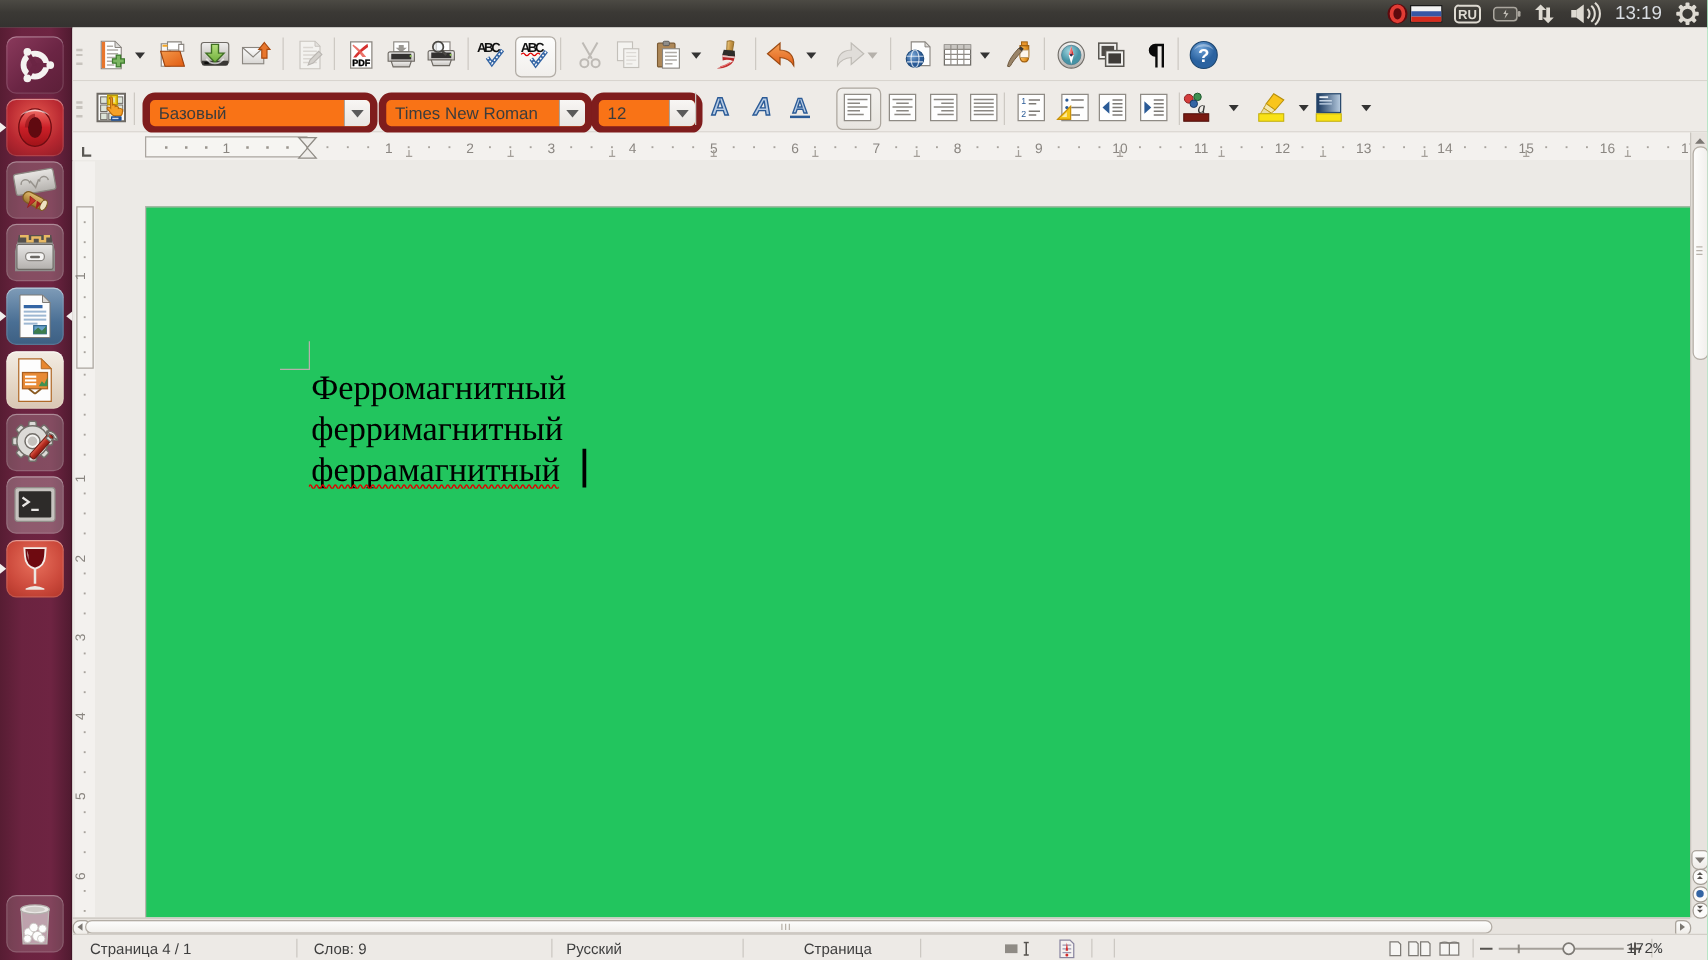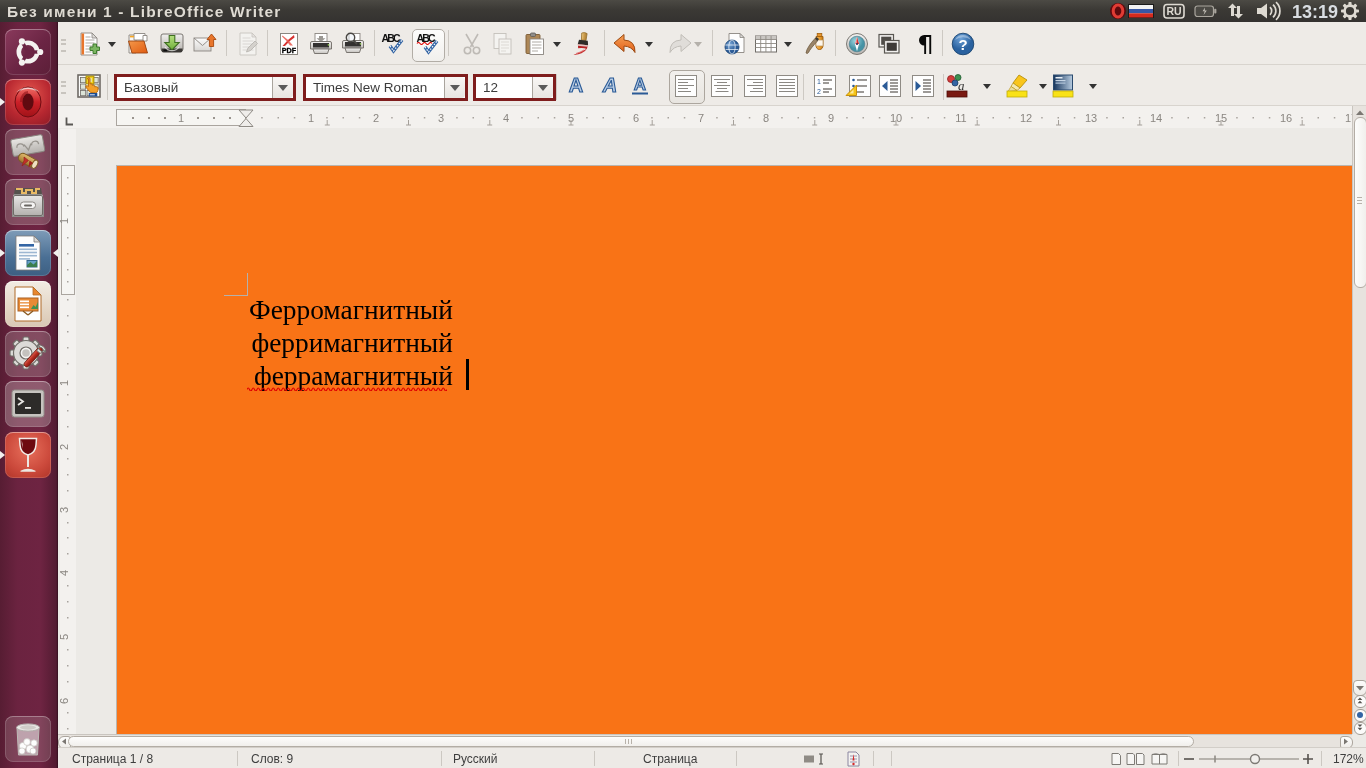--- a/index.html
+++ b/index.html
@@ -15,45 +15,44 @@
 .arrR{position:absolute;left:53px;width:0;height:0;border-top:4px solid transparent;border-bottom:4px solid transparent;border-right:5px solid #f2f0ee;}
 
 #win{position:absolute;left:58px;top:22px;width:1308px;height:746px;background:#eceae6;}
 #tb1{position:absolute;left:0;top:0;width:1308px;height:42px;background:#eeebe7;border-bottom:1px solid #d8d4ce;}
 #tb2{position:absolute;left:0;top:43px;width:1308px;height:40px;background:#eeebe7;border-bottom:1px solid #d8d4ce;}
 .grip{position:absolute;left:3px;width:5px;height:9px;border-top:2px solid #c8c4be;border-bottom:2px solid #c8c4be;background:linear-gradient(#eeebe7 0 2px,#c8c4be 2px 4px,#eeebe7 4px);}
 .sep{position:absolute;width:1px;height:26px;background:#cdc9c3;}
 .ic{position:absolute;}
 .darr{position:absolute;width:0;height:0;border-left:4px solid transparent;border-right:4px solid transparent;border-top:5px solid #333;}
 .darr.dis{border-top-color:#b5b1ab;}
-.combo{position:absolute;height:21px;background:#ffffff;border:3px solid #7f1d1d;border-radius:0;}
+.combo{position:absolute;height:21px;background:#f97316;border:6px solid #7f1d1d;border-radius:10px;}
 .combo .txt{position:absolute;left:7px;top:3px;font-size:13.5px;color:#3c3c3c;white-space:nowrap;}
 .combo .btn{position:absolute;right:0;top:0;bottom:0;width:20px;border-left:1px solid #a9a49d;border-radius:0 4px 4px 0;background:linear-gradient(#f8f6f4,#e8e5e1);}
 .combo .btn:after{content:"";position:absolute;left:5px;top:8px;width:0;height:0;border-left:5px solid transparent;border-right:5px solid transparent;border-top:6px solid #5a5a5a;}
 
 #hruler{position:absolute;left:0;top:84px;width:1308px;height:22px;background:#f3f1ee;}
 #docarea{position:absolute;left:0;top:107px;width:1294px;height:605px;background:#eceae6;overflow:hidden;}
-#page{position:absolute;left:58px;top:36px;width:1236px;height:600px;background:#f97316;border:1px solid #b9b5af;border-right:none;text-align:right;}
+#page{position:absolute;left:58px;top:36px;width:1236px;height:600px;background:#22c55e;border:1px solid #b9b5af;border-right:none;}
 #vruler{position:absolute;left:2px;top:0px;width:16px;height:605px;background:#f3f1ee;}
 
 #vscroll{position:absolute;left:1294px;top:84px;width:14px;height:628px;background:#e7e3de;border-left:1px solid #c9c5bf;}
 #hscroll{position:absolute;left:0;top:712px;width:1294px;height:13px;background:#e7e3de;border-top:1px solid #c9c5bf;}
 #statusbar{position:absolute;left:0;top:725px;width:1308px;height:21px;background:#edeae6;border-top:1px solid #d2cec8;}
 .st{position:absolute;top:4px;font-size:12px;color:#3e3e3e;white-space:nowrap;}
 .ssep{position:absolute;top:3px;width:1px;height:15px;background:#ccc8c2;}
 
 #cornerTL{position:absolute;left:107px;top:107px;width:23px;height:22px;border-right:1px solid #b5b1ab;border-bottom:1px solid #b5b1ab;}
 #doctext{position:absolute;left:132px;top:128px;font-family:"Liberation Serif",serif;font-size:27.4px;line-height:33px;color:#000;white-space:nowrap;}
 #squiggle{position:absolute;left:130px;top:220px;}
 #cursor{position:absolute;left:349px;top:193px;width:3px;height:31px;background:#000;}
 </style></head>
 <body>
 <div id="screen">
   <div id="topbar">
-    <div id="title">Без имени 1 - LibreOffice Writer</div>
     <svg class="ind" style="left:1109px;" width="18" height="22" viewBox="0 0 18 22">
       <circle cx="9" cy="11" r="8" fill="#5e0a0e"></circle>
       <ellipse cx="9" cy="11" rx="4.8" ry="6" fill="none" stroke="#e03c34" stroke-width="3"></ellipse>
     </svg>
     <svg class="ind" style="left:1128px;" width="26" height="22" viewBox="0 0 26 22">
       <rect x="0.5" y="4.5" width="25" height="13" fill="#f2f2f2" stroke="#1a1a1a"></rect>
       <rect x="1" y="9" width="24" height="4.3" fill="#3757a5"></rect>
       <rect x="1" y="13.3" width="24" height="4.2" fill="#d52b1e"></rect>
     </svg>
     <svg class="ind" style="left:1163px;" width="22" height="22" viewBox="0 0 22 22">
@@ -67,21 +66,21 @@
     </svg>
     <svg class="ind" style="left:1227px;" width="20" height="22" viewBox="0 0 20 22">
       <path d="M5.5 16 L5.5 8 L2.5 8 L7 3.5 L11.5 8 L8.5 8 L8.5 16 Z" fill="#dedad2" transform="translate(-1.5,0)"></path>
       <path d="M11.5 6 L11.5 14 L8.5 14 L13 18.5 L17.5 14 L14.5 14 L14.5 6 Z" fill="#dedad2" transform="translate(-1.5,0)"></path>
     </svg>
     <svg class="ind" style="left:1256px;" width="26" height="22" viewBox="0 0 26 22">
       <rect x="1" y="8" width="4" height="6" fill="#dedad2"></rect>
       <path d="M5 8 L11 3.5 L11 18.5 L5 14 Z" fill="#dedad2"></path>
       <path d="M14 7.2 A5.2 5.2 0 0 1 14 14.8 M17 4.6 A8.6 8.6 0 0 1 17 17.4 M20 2.2 A11.8 11.8 0 0 1 20 19.8" stroke="#dedad2" stroke-width="1.7" fill="none"></path>
     </svg>
-    <div class="ind" style="left:1292px;top:2px;font-size:18px;color:#d9dde2;font-weight:bold;">13:19</div>
+    <div class="ind" style="left:1292px;top:2px;font-size:15px;color:#d9dde2;">13:19</div>
     <svg class="ind" style="left:1340px;" width="20" height="22" viewBox="0 0 20 22">
       <g transform="translate(10,11)">
         <circle r="5.4" fill="none" stroke="#dedad2" stroke-width="2.6"></circle>
         <g fill="#dedad2">
             <rect x="-1.6" y="-9" width="3.2" height="3.6" rx="0.8" transform="rotate(0)"></rect>
             <rect x="-1.6" y="-9" width="3.2" height="3.6" rx="0.8" transform="rotate(45)"></rect>
             <rect x="-1.6" y="-9" width="3.2" height="3.6" rx="0.8" transform="rotate(90)"></rect>
             <rect x="-1.6" y="-9" width="3.2" height="3.6" rx="0.8" transform="rotate(135)"></rect>
             <rect x="-1.6" y="-9" width="3.2" height="3.6" rx="0.8" transform="rotate(180)"></rect>
             <rect x="-1.6" y="-9" width="3.2" height="3.6" rx="0.8" transform="rotate(225)"></rect>
@@ -786,21 +785,21 @@
           <path d="M7 2.5 L3 5.5 L7 8.5 Z" fill="#7b7772"></path>
         </svg>
       <div class="abs" style="left:10px;top:1px;width:1124px;height:9px;background:linear-gradient(#fdfdfc,#f1efec);border:1px solid #b3ada5;border-radius:6px;"></div>
       <div class="abs" style="left:567px;top:4px;width:1px;height:5px;background:#b8b2aa;box-shadow:3px 0 0 #b8b2aa,6px 0 0 #b8b2aa;"></div>
       <div class="abs" style="left:1282px;top:1px;width:11px;height:11px;background:linear-gradient(#fdfdfc,#eeebe7);border:1px solid #aba59d;border-radius:3px 6px 6px 3px;"></div>
       <svg class="abs" style="left:1283px;top:1px;" width="10" height="11" viewBox="0 0 10 11">
           <path d="M3 2.5 L7 5.5 L3 8.5 Z" fill="#7b7772"></path>
         </svg>
     </div>
     <div id="statusbar">
-      <div class="st" style="left:14px;">Страница 1 / 8</div>
+      <div class="st" style="left:14px;">Страница 4 / 1</div>
       <div class="ssep" style="left:179px;"></div>
       <div class="st" style="left:193px;">Слов: 9</div>
       <div class="ssep" style="left:383px;"></div>
       <div class="st" style="left:395px;">Русский</div>
       <div class="ssep" style="left:536px;"></div>
       <div class="st" style="left:585px;">Страница</div>
       <div class="ssep" style="left:678px;"></div>
       <svg class="abs" style="left:745px;top:5px;" width="24" height="12" viewBox="0 0 24 12">
         <rect x="1" y="2.5" width="10" height="7" fill="#8f8b85"></rect>
         <path d="M16 1 h4 M18 1 v10 M16 11 h4" stroke="#55524e" stroke-width="1.2" fill="none"></path>
@@ -824,16 +823,16 @@
       </svg>
       <div class="ssep" style="left:1120px;"></div>
       <svg class="abs" style="left:1126px;top:4px;" width="180" height="14" viewBox="0 0 180 14">
         <path d="M0 7 H10" stroke="#55524e" stroke-width="1.6"></path>
         <path d="M15 7 H115" stroke="#a5a09a" stroke-width="1.6"></path>
         <path d="M31 3.5 V10.5" stroke="#8f8b85" stroke-width="1.6"></path>
         <circle cx="71" cy="7" r="4.5" fill="#f1efec" stroke="#7d7a75" stroke-width="1.4"></circle>
         <path d="M119 7 H129 M124 2 V12" stroke="#55524e" stroke-width="1.6"></path>
       </svg>
       <div class="ssep" style="left:1263px;"></div>
-      <div class="st" style="left:1275px;">172%</div>
+      <div class="st" style="left:1243px;font-family:Liberation Mono, monospace;">172%</div>
     </div>
   </div>
 </div>
 
 </body></html>

